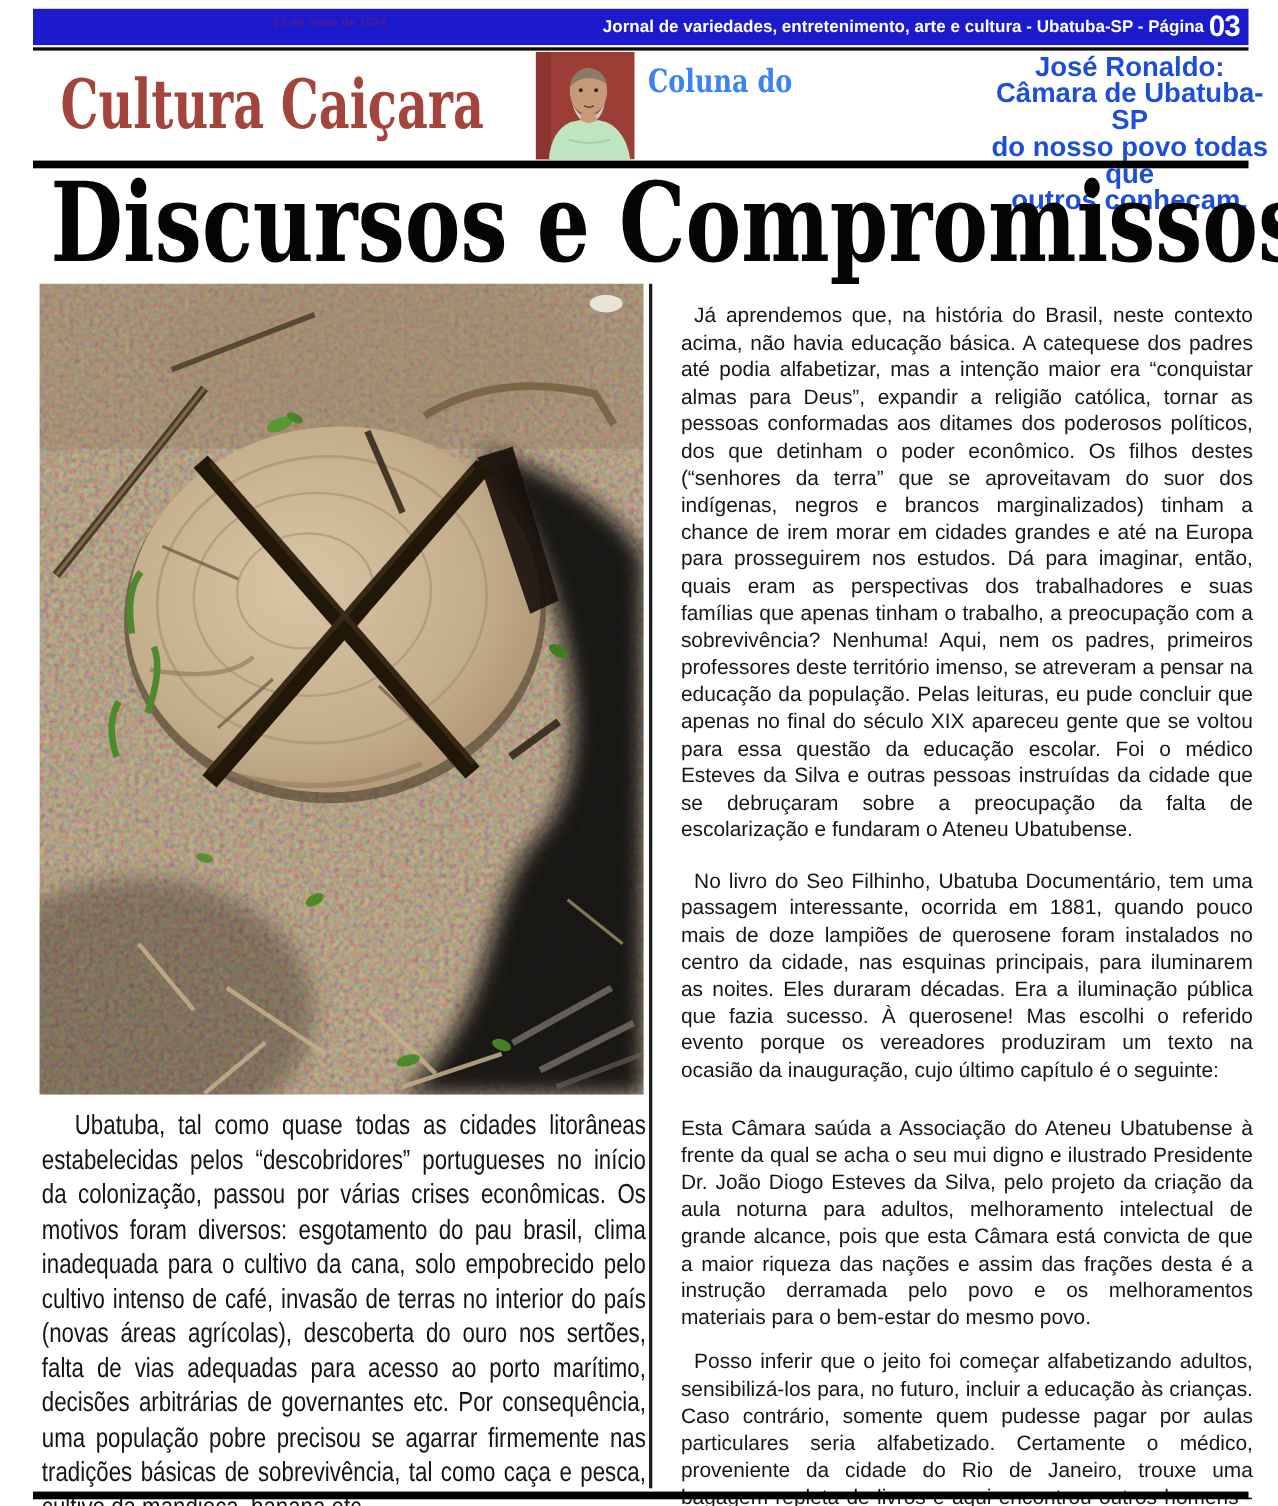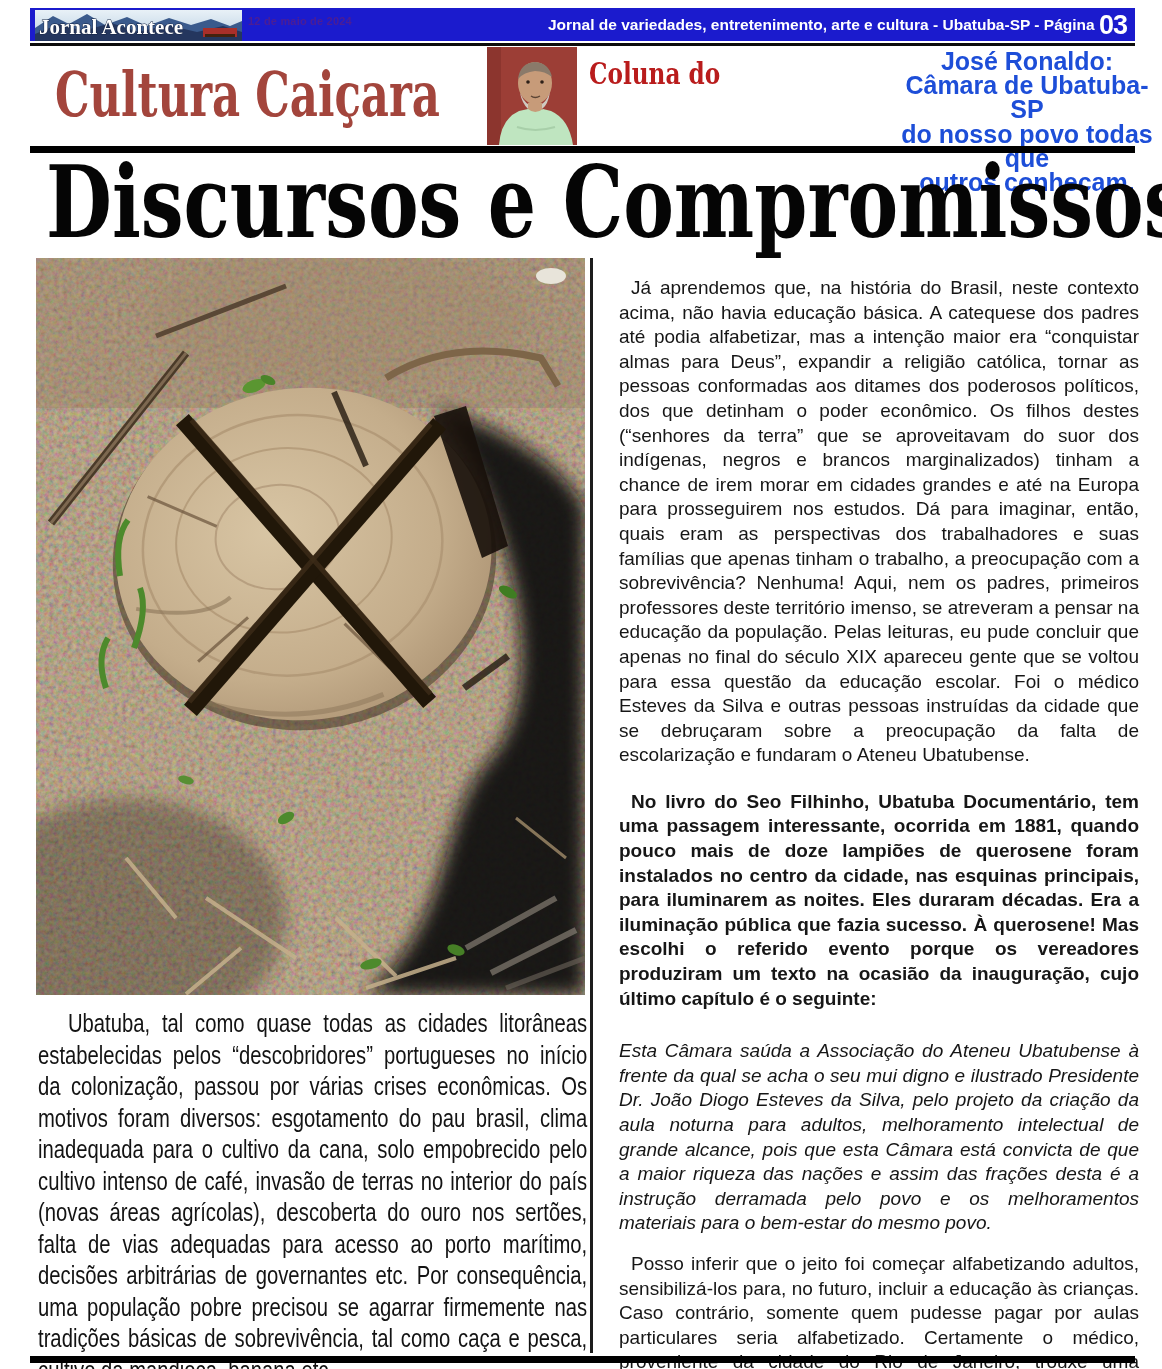--- a/index.html
+++ b/index.html
@@ -13,21 +13,21 @@
   .date-label{position:absolute;left:248px;top:15px;color:#4c1d95;font-weight:bold;font-size:11px;letter-spacing:.2px;}
   .tagline{position:absolute;left:30px;top:8px;width:1097px;height:33px;line-height:33px;
            text-align:right;color:#ffffff;font-weight:bold;font-size:15.5px;}
   .pagenum{font-size:27px;letter-spacing:-1px;vertical-align:-4px;font-weight:bold;}
 
   
   .slab{font-family:"DejaVu Serif","Liberation Serif",serif;font-weight:bold;}
   .cond{display:inline-block;transform-origin:0 0;white-space:nowrap;}
   .section-title{position:absolute;left:55px;top:64px;color:#a3453c;font-size:62px;line-height:1;}
   .section-title .cond{transform:scaleX(0.70);}
-  .kicker{position:absolute;left:589px;top:60px;color:#b91c1c;font-size:29px;line-height:1;}
+  .kicker{position:absolute;left:589px;top:60px;color:#3b82f6;font-size:29px;line-height:1;}
   .kicker .cond{transform:scaleX(0.80);}
   .columnist-name{position:absolute;left:588px;top:88px;color:#a3453c;font-size:60px;line-height:1;}
   .columnist-name .cond{transform:scaleX(0.83);}
   .columnist-photo{position:absolute;left:487px;top:47px;width:90px;height:98px;}
   .bio{position:absolute;left:898px;top:49px;width:258px;text-align:center;
        font-weight:bold;font-size:25px;line-height:24.2px;color:#1d4ed8;}
   .bio-line{display:block;}
   .header-rule{position:absolute;left:30px;top:146px;width:1105px;height:7px;background:#000;}
 
   
@@ -35,52 +35,36 @@
             font-size:100px;line-height:0.98;}
   .headline .cond{transform:scaleX(0.76);}
 
   
   .article-photo{position:absolute;left:36px;top:258px;width:549px;height:737px;}
   .col-divider{position:absolute;left:590px;top:258px;width:3px;height:1095px;background:#1c1c1c;}
 
   .right-col{position:absolute;left:603px;top:260px;width:552px;}
   .right-col p{margin:16px;text-align:justify;font-size:19px;line-height:24.6px;color:#161616;}
   .ind{text-indent:12px;}
-  .gap-sm{margin-top:22px !important;font-weight:bold;}
-  .gap-md{margin-top:28px !important;font-style:italic;}
+  .gap-sm{margin-top:22px !important;}
+  .gap-md{margin-top:28px !important;}
 
   .left-col{position:absolute;left:38px;top:1008px;width:549px;height:352px;overflow:visible;}
   .left-col .cond-block{width:678px;transform:scaleX(0.81);transform-origin:0 0;
         font-size:25px;line-height:31.5px;text-align:justify;text-indent:37px;color:#131313;}
 
   .bottom-rule{position:absolute;left:30px;top:1356px;width:1105px;height:7px;background:#000;}
 </style>
 </head>
 <body>
 
 <div class="page">
 
   <div class="topbar"></div>
 
-  <div class="logo-box">
-    <svg width="207" height="31" viewBox="0 0 207 31">
-      <defs>
-        <linearGradient id="sky" x1="0" y1="0" x2="0" y2="1">
-          <stop offset="0" stop-color="#e8f1f7"></stop>
-            <stop offset="1" stop-color="#b9cfe2"></stop>
-        </linearGradient>
-      </defs>
-      <rect x="0" y="0" width="207" height="31" fill="url(#sky)"></rect>
-      <path d="M0 18 L18 6 L34 14 L52 4 L70 15 L92 7 L112 16 L134 8 L156 15 L176 9 L195 16 L207 11 L207 31 L0 31 Z" fill="#3a5a8c"></path>
-      <path d="M0 24 L24 14 L48 21 L76 13 L104 22 L132 15 L162 22 L188 16 L207 22 L207 31 L0 31 Z" fill="#24365e"></path>
-      <rect x="168" y="18" width="34" height="9" fill="#a82f2a"></rect>
-      <rect x="170" y="24" width="30" height="3" fill="#43220f"></rect>
-      <text x="4" y="24" font-family="Liberation Serif, serif" font-weight="bold" font-size="21" fill="#ffffff" stroke="#16233f" stroke-width="0.9" paint-order="stroke">Jornal Acontece</text>
-    </svg>
-  </div>
 
   <div class="date-label">12 de maio de 2024</div>
 
   <div class="tagline">
     <span>Jornal de variedades, entretenimento, arte e cultura - Ubatuba-SP - Página</span>
     <span class="pagenum">03</span>
   </div>
 
   <div class="topbar-rule"></div>
 

